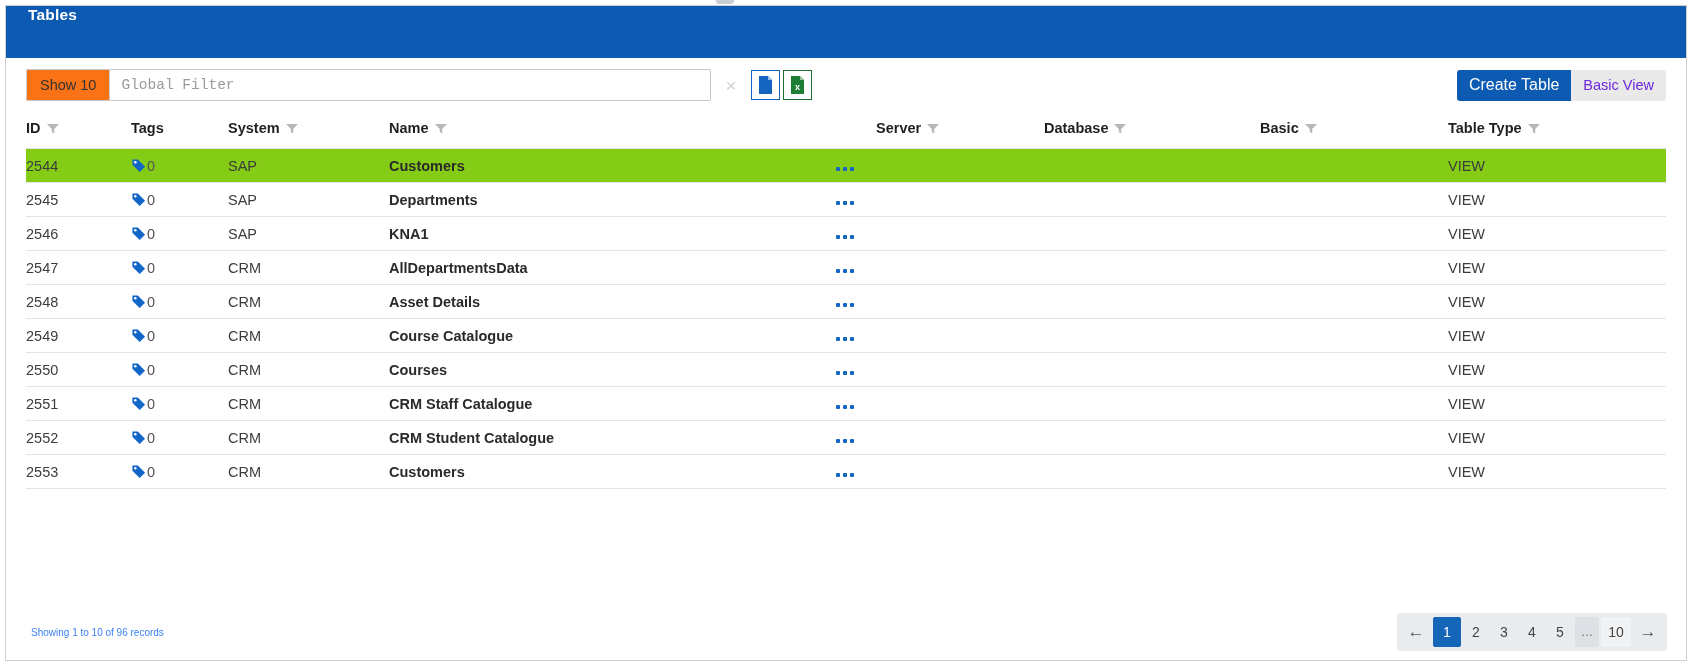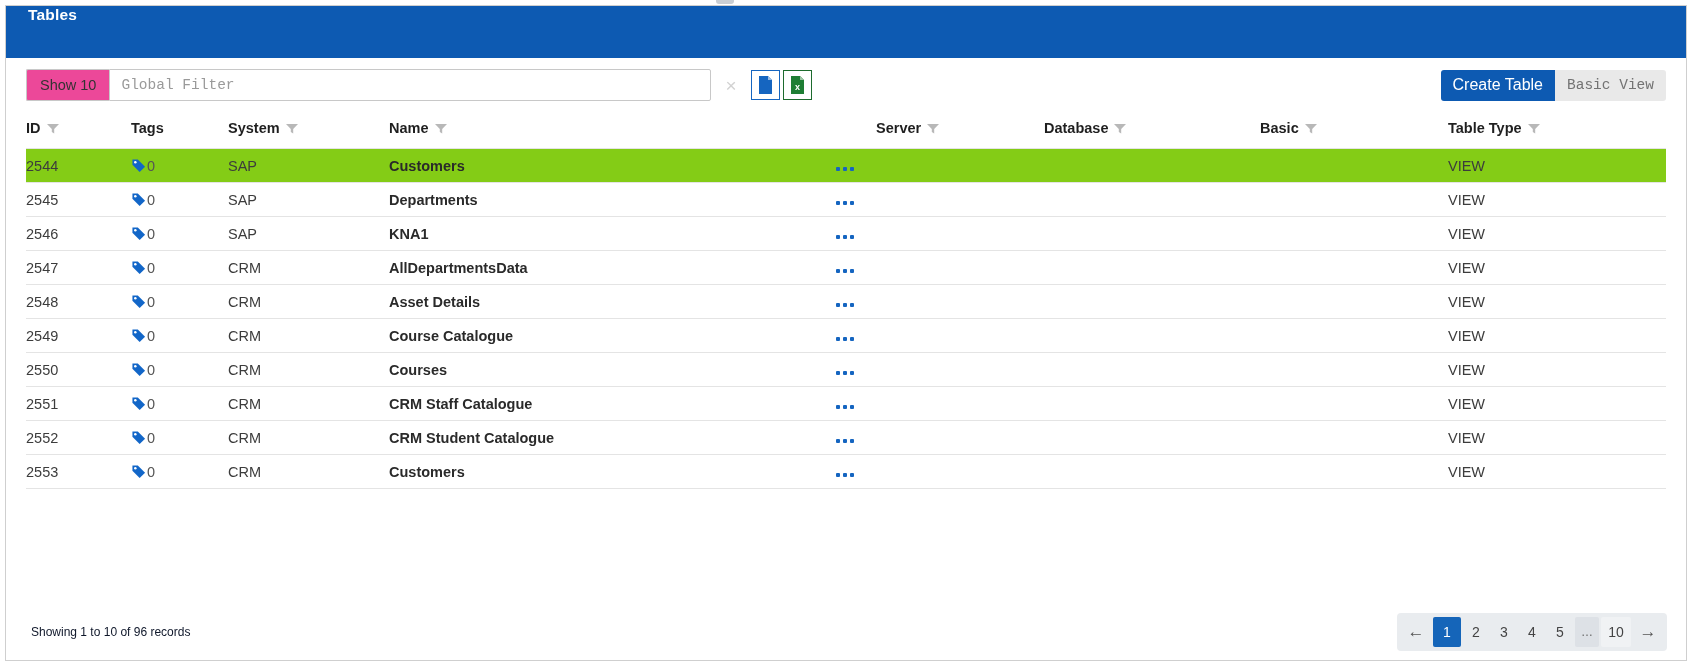--- a/index.html
+++ b/index.html
@@ -22,21 +22,21 @@
     font-size: 15.5px; font-weight: 600; letter-spacing: 0.2px;
     flex: 0 0 auto;
   }
 
   
   .toolbar {
     display: flex; align-items: center;
     padding: 11px 20px 10px 20px; flex: 0 0 auto;
   }
   .show-btn {
-    height: 32px; background: #ec4899; border: 1px solid #c8c8c8;
+    height: 32px; background: #f97316; border: 1px solid #c8c8c8;
     border-right: none; border-radius: 2px 0 0 2px;
     padding: 0 13px; font-size: 14.5px; color: #333;
     display: flex; align-items: center; cursor: pointer;
     font-family: inherit; white-space: nowrap;
   }
   .global-filter {
     height: 32px; width: 602px; border: 1px solid #c8c8c8; border-radius: 0 2px 2px 0;
     padding: 0 11px; font-size: 14.5px; color: #333; font-family: Liberation Mono, monospace; outline: none;
   }
   .global-filter::placeholder { color: #9a9a9a; }
@@ -52,22 +52,22 @@
   .export-btn.doc { border: 1px solid #1565c0; }
   .export-btn.xls { border: 1px solid #1d6b2e; }
   .toolbar-spacer { flex: 1; }
   .view-group { display: flex; }
   .btn-create {
     height: 31px; background: #0d5ab2; color: #fff; border: none;
     padding: 0 12px; font-size: 16px; font-family: inherit;
     border-radius: 3px 0 0 3px; cursor: pointer;
   }
   .btn-basic {
-    height: 31px; background: #e9e9e9; color: #737373; border: none;
-    padding: 0 12px; font-size: 14.5px; font-family: Liberation Mono, monospace;
+    height: 31px; background: #e9e9e9; color: #6d28d9; border: none;
+    padding: 0 12px; font-size: 14.5px; font-family: Liberation Sans, sans-serif;
     border-radius: 0 3px 3px 0; cursor: pointer;
   }
 
   
   .table-wrap { padding: 0 20px; flex: 0 0 auto; }
   table { width: 100%; border-collapse: collapse; table-layout: fixed; }
   col.c-id { width: 105px; } col.c-tags { width: 97px; } col.c-system { width: 161px; }
   col.c-name { width: 425px; } col.c-actions { width: 62px; } col.c-server { width: 168px; }
   col.c-database { width: 216px; } col.c-schema { width: 188px; } col.c-type { width: auto; }
   th {
@@ -84,21 +84,21 @@
   td.tags-cell svg { vertical-align: -2px; margin-right: 1px; }
   td.actions-cell { text-align: center; }
   .dots { display: inline-flex; gap: 3px; align-items: center; }
   .dots i { width: 4px; height: 4px; background: #1565c0; border-radius: 1px; display: block; }
 
   
   .panel-footer {
     margin-top: auto; display: flex; align-items: center; justify-content: space-between;
     padding: 0 19px 9px 25px; flex: 0 0 auto;
   }
-  .status-text { font-size: 12px; color: #0f172a; }
+  .status-text { font-size: 10px; color: #3b82f6; }
   .pagination {
     display: flex; align-items: center; background: #e9ecef; border-radius: 4px;
     padding: 4px; gap: 2px; height: 38px;
   }
   .page-item {
     min-width: 26px; height: 30px; display: flex; align-items: center; justify-content: center;
     font-size: 14px; color: #444; cursor: pointer; border-radius: 2px; padding: 0 3px;
   }
   .page-item.arrow { font-size: 17px; color: #555; min-width: 30px; }
   .page-item.active { background: #1565b9; color: #ffffff; min-width: 28px; }

